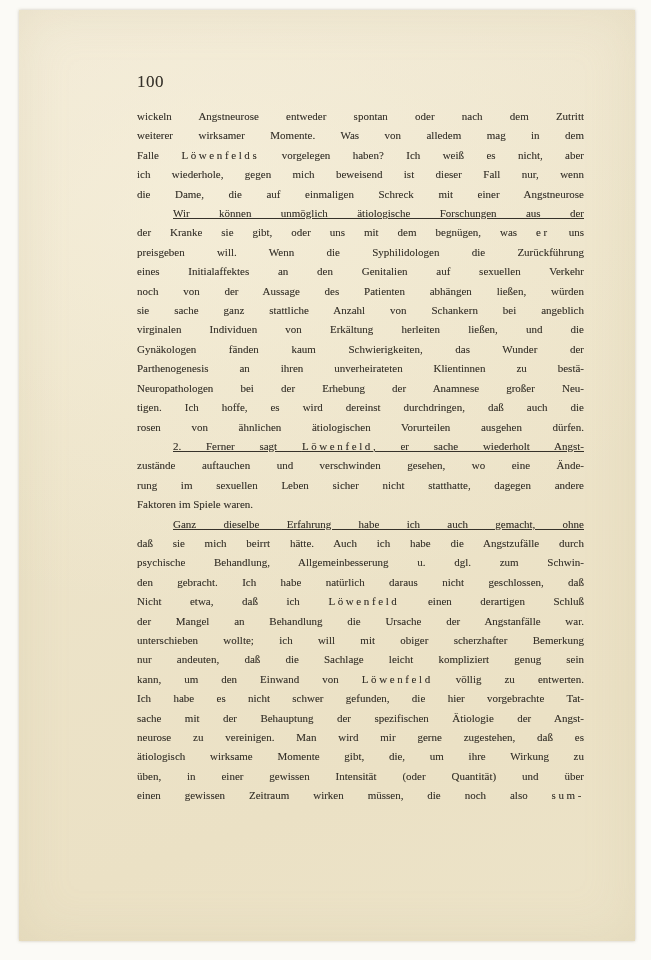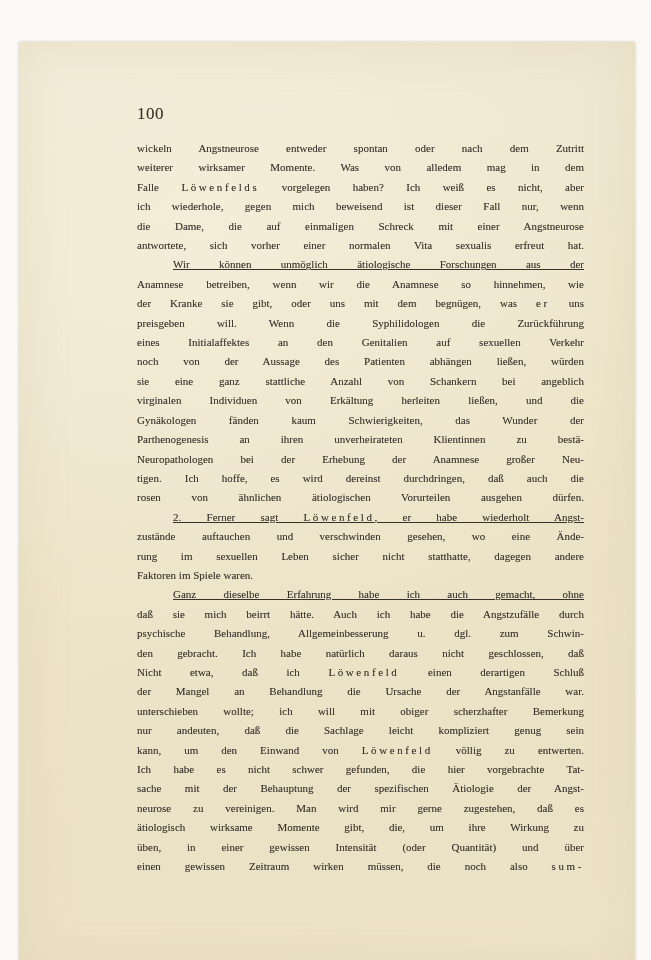--- a/index.html
+++ b/index.html
@@ -8,21 +8,20 @@
     width: 651px;
     height: 960px;
     overflow: hidden;
     background: #fbfaf6;
     font-family: "Liberation Serif", "DejaVu Serif", serif;
   }
   .scan-area {
     position: relative;
     width: 651px;
     height: 824px;
-    margin-top: 32px;
   }
   .sheet {
     position: absolute;
     left: 19px;
     top: 10px;
     width: 616px;
     height: 931px;
     background:
       radial-gradient(ellipse 900px 700px at 30% 20%, rgba(248,242,222,0.55), rgba(248,242,222,0) 60%),
       linear-gradient(160deg, #f1e9d6 0%, #ede4ca 38%, #ebe1c5 78%, #ece3c8 100%);
@@ -65,39 +64,37 @@
   <div class="sheet">
     <div class="content">
       <span class="page-number">100</span>
       <div class="text-block">
           <div class="paragraph">
             <div class="line"><span>wickeln Angstneurose entweder spontan oder nach dem Zutritt</span></div>
             <div class="line"><span>weiterer wirksamer Momente. Was von alledem mag in dem</span></div>
             <div class="line"><span>Falle </span><span class="sperr">Löwenfelds</span><span> vorgelegen haben? Ich weiß es nicht, aber</span></div>
             <div class="line"><span>ich wiederhole, gegen mich beweisend ist dieser Fall nur, wenn</span></div>
             <div class="line"><span>die Dame, die auf einmaligen Schreck mit einer Angstneurose</span></div>
-            <div class="line"><span>antwortete, sich vorher einer normalen Vita sexualis erfreut hat.</span></div>
           </div>
           <div class="paragraph">
             <div class="line indent"><span>Wir können unmöglich ätiologische Forschungen aus der</span></div>
-            <div class="line"><span>Anamnese betreiben, wenn wir die Anamnese so hinnehmen, wie</span></div>
             <div class="line"><span>der Kranke sie gibt, oder uns mit dem begnügen, was </span><span class="sperr">er</span><span> uns</span></div>
             <div class="line"><span>preisgeben will. Wenn die Syphilidologen die Zurückführung</span></div>
             <div class="line"><span>eines Initialaffektes an den Genitalien auf sexuellen Verkehr</span></div>
             <div class="line"><span>noch von der Aussage des Patienten abhängen ließen, würden</span></div>
-            <div class="line"><span>sie eine ganz stattliche Anzahl von Schankern bei angeblich</span></div>
+            <div class="line"><span>sie sache ganz stattliche Anzahl von Schankern bei angeblich</span></div>
             <div class="line"><span>virginalen Individuen von Erkältung herleiten ließen, und die</span></div>
             <div class="line"><span>Gynäkologen fänden kaum Schwierigkeiten, das Wunder der</span></div>
             <div class="line"><span>Parthenogenesis an ihren unverheirateten Klientinnen zu bestä-</span></div>
             <div class="line"><span>Neuropathologen bei der Erhebung der Anamnese großer Neu-</span></div>
             <div class="line"><span>tigen. Ich hoffe, es wird dereinst durchdringen, daß auch die</span></div>
             <div class="line"><span>rosen von ähnlichen ätiologischen Vorurteilen ausgehen dürfen.</span></div>
           </div>
           <div class="paragraph">
-            <div class="line indent"><span>2. Ferner sagt </span><span class="sperr">Löwenfeld</span><span>, er habe wiederholt Angst-</span></div>
+            <div class="line indent"><span>2. Ferner sagt </span><span class="sperr">Löwenfeld</span><span>, er sache wiederholt Angst-</span></div>
             <div class="line"><span>zustände auftauchen und verschwinden gesehen, wo eine Ände-</span></div>
             <div class="line"><span>rung im sexuellen Leben sicher nicht statthatte, dagegen andere</span></div>
             <div class="line short"><span>Faktoren im Spiele waren.</span></div>
           </div>
           <div class="paragraph">
             <div class="line indent"><span>Ganz dieselbe Erfahrung habe ich auch gemacht, ohne</span></div>
             <div class="line"><span>daß sie mich beirrt hätte. Auch ich habe die Angstzufälle durch</span></div>
             <div class="line"><span>psychische Behandlung, Allgemeinbesserung u. dgl. zum Schwin-</span></div>
             <div class="line"><span>den gebracht. Ich habe natürlich daraus nicht geschlossen, daß</span></div>
             <div class="line"><span>Nicht etwa, daß ich </span><span class="sperr">Löwenfeld</span><span> einen derartigen Schluß</span></div>

